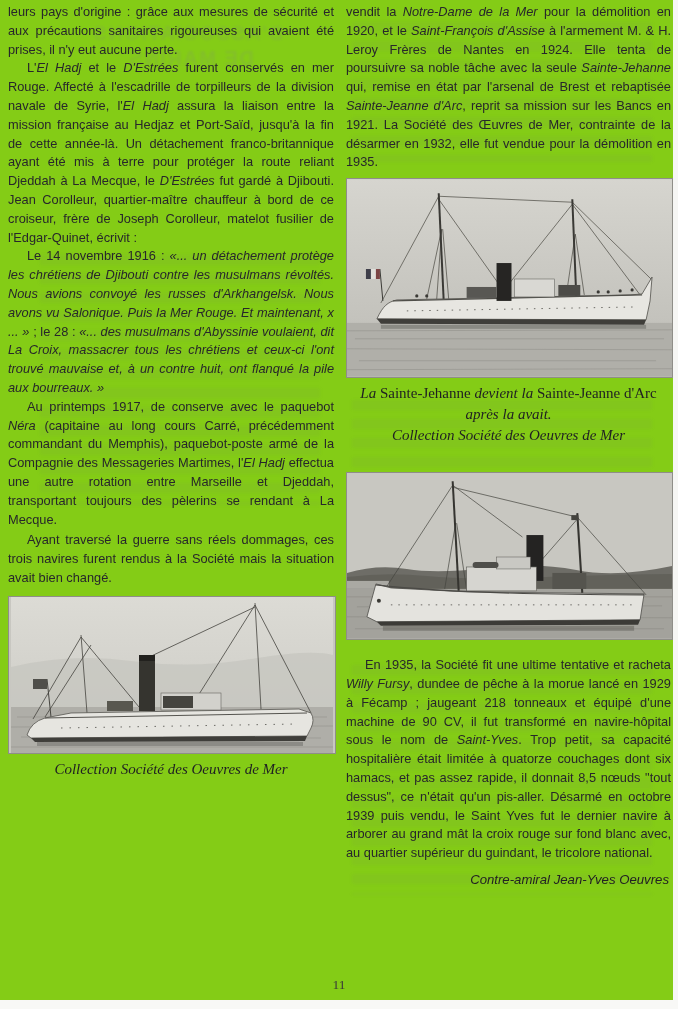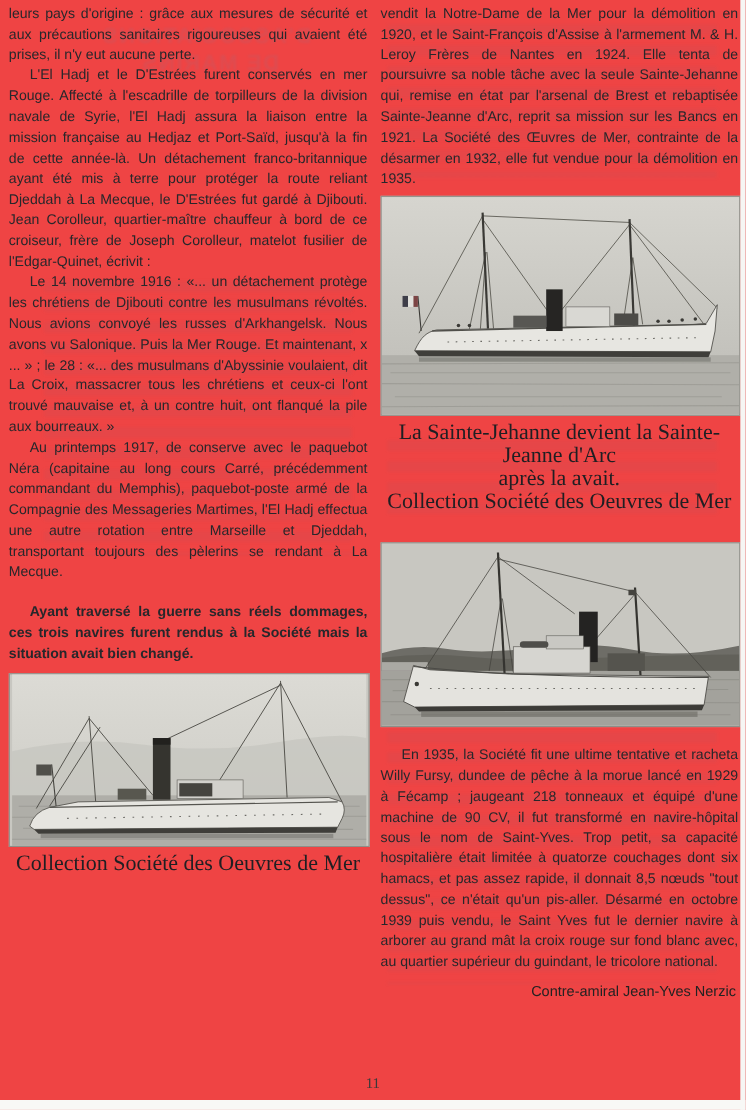--- a/index.html
+++ b/index.html
@@ -1,35 +1,35 @@
 <!DOCTYPE html>
 <html><head>
 <meta charset="utf-8">
 <style>
   html,body{margin:0;padding:0;background:#dddcd8;}
-  .page{position:relative;width:678px;height:1009px;background:#ef4444;overflow:hidden;
+  .page{position:relative;width:678px;height:1009px;background:#84cc16;overflow:hidden;
         font-family:"Liberation Sans",sans-serif;color:#27272b;}
   .edge-r{position:absolute;right:0;top:0;width:5px;height:100%;background:#f6f6f4;}
   .edge-b{position:absolute;left:0;bottom:0;width:100%;height:9px;background:#f8f8f6;}
 
   .col{position:absolute;top:3px;font-size:12.8px;line-height:18.8px;text-align:justify;}
   .col-left{left:8px;width:326px;}
   .col-right{left:346px;width:325px;}
   p.para{margin:0;padding:0;}
   p.indent{text-indent:19px;}
-  p.gap-top{margin-top:18px;font-weight:bold;}
-  .it{}
+  p.gap-top{margin-top:2px;}
+  .it{font-style:italic;}
 
   figure{margin:0;}
   .fig-left{margin:8px 0 2px 0;}
   .fig-r1{margin:6px 0 0 0;}
   .fig-r2{margin:26px 0 16px 0;}
   .photo{display:block;width:100%;border:1px solid #8f8e88;background:#c8c7c1;}
   .fig-caption{margin-top:5px;font-family:"Liberation Serif","DejaVu Serif",serif;
-               font-size:20px;line-height:21px;text-align:center;color:#1f1f23;text-indent:0;}
+               font-size:15px;line-height:21px;text-align:center;color:#1f1f23;text-indent:0;}
   .cap-line{text-align:center;}
 
   .signature{margin-top:8px;text-align:right;font-size:13.2px;padding-right:2px;color:#222;}
 
   .page-number{position:absolute;left:0;right:0;bottom:16px;text-align:center;
                font-family:"Liberation Serif","DejaVu Serif",serif;font-size:13.5px;color:#3a3a3a;}
 
   
   .ghost{position:absolute;transform:scaleX(-1);font-weight:bold;font-size:20px;letter-spacing:1.5px;
          color:#7b7a96;opacity:.15;filter:blur(1.1px);white-space:nowrap;}
@@ -213,20 +213,20 @@
         <rect x="206" y="100" width="34" height="16" fill="#55544e"></rect>
         <circle cx="32" cy="128" r="2" fill="#3a3935"></circle>
         <path d="M30 149 L294 147 L292 152 L34 153 Z" fill="#3c3b37"></path>
         <rect x="36" y="153" width="252" height="5" fill="#6a6963" opacity="0.6"></rect>
       </svg>
     </figure>
 
     <div>
         <p class="para indent"><span>En 1935, la Société fit une ultime tentative et racheta </span><span class="it">Willy Fursy</span><span>, dundee de pêche à la morue lancé en 1929 à Fécamp ; jaugeant 218 tonneaux et équipé d'une machine de 90 CV, il fut transformé en navire-hôpital sous le nom de </span><span class="it">Saint-Yves</span><span>. Trop petit, sa capacité hospitalière était limitée à quatorze couchages dont six hamacs, et pas assez rapide, il donnait 8,5 nœuds "tout dessus", ce n'était qu'un pis-aller. Désarmé en octobre 1939 puis vendu, le Saint Yves fut le dernier navire à arborer au grand mât la croix rouge sur fond blanc avec, au quartier supérieur du guindant, le tricolore national.</span></p>
       </div>
-    <div class="signature"><span class="it">Contre-amiral Jean-Yves Nerzic</span></div>
+    <div class="signature"><span class="it">Contre-amiral Jean-Yves Oeuvres</span></div>
   </div>
 
   <div class="page-number">11</div>
 
   <div class="edge-r"></div>
   <div class="edge-b"></div>
 </div>
 
 </body></html>

